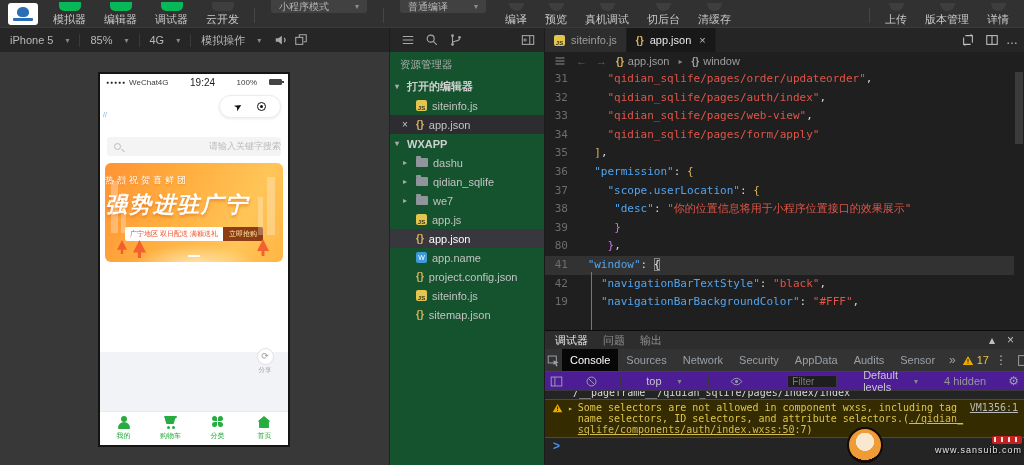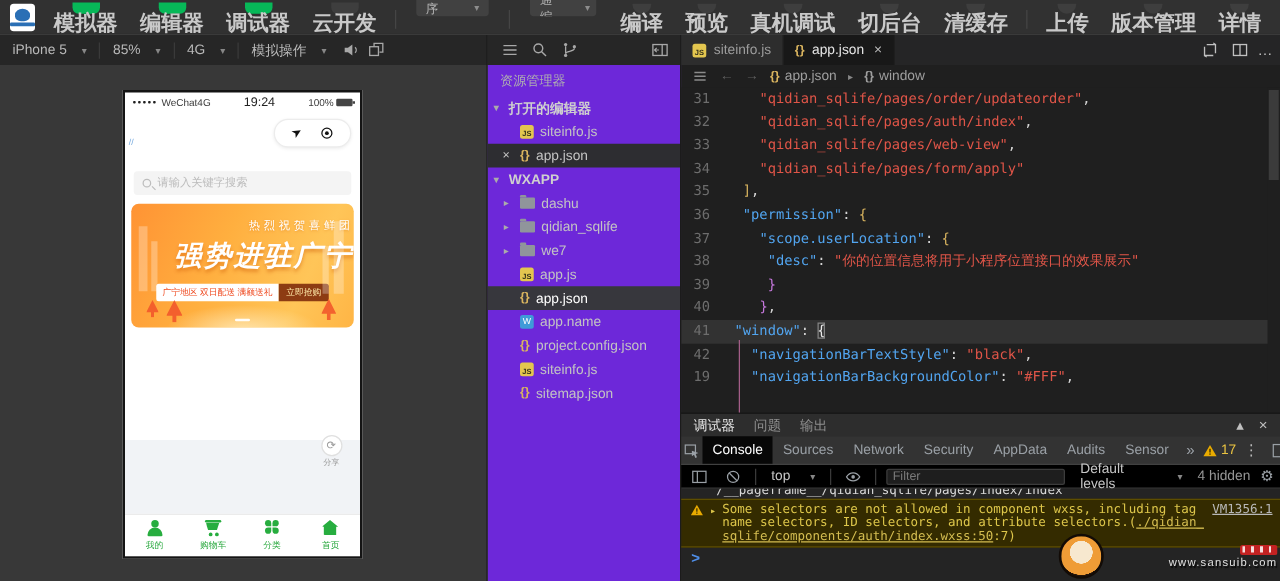--- a/index.html
+++ b/index.html
@@ -7,21 +7,21 @@
 .app{position:relative;width:1024px;height:465px;background:#333;overflow:hidden;font-family:"Liberation Sans",sans-serif;}
 
 .tb1{height:27px;background:#313131;display:flex;align-items:flex-end;padding:0 6px;overflow:hidden;}
 .logo{width:30px;height:22px;background:#fff;border-radius:3px;margin:0 6px 2px 2px;display:flex;flex-direction:column;align-items:center;justify-content:center;gap:1px;}
 .logo .lg1{width:12px;height:10px;background:#2a6fb5;border-radius:50% 50% 40% 40%;}
 .logo .lg2{width:20px;height:3px;background:#2a6fb5;border-radius:1px;}
 .tool-btn{display:flex;flex-direction:column;align-items:center;margin:0 9px;cursor:pointer;}
 .ticon{width:22px;height:9px;border-radius:0 0 5px 5px;background:#3e3e3e;}
 .ticon.green{background:#07b858;}
 .ticon.round{width:15px;height:8px;border-radius:0 0 8px 8px;}
-.tlabel{font-size:17px;color:#c9c9c9;line-height:16px;white-space:nowrap;font-weight:bold;}
+.tlabel{font-size:11px;color:#c9c9c9;line-height:16px;white-space:nowrap;}
 .vsep{width:1px;height:15px;background:#454545;margin:0 6px 4px;align-self:flex-end;}
 .crop-dd{align-self:flex-start;height:13px;background:#414141;border-radius:0 0 3px 3px;color:#b7b7b7;font-size:10px;display:flex;align-items:center;padding:0 8px;gap:26px;margin:0 10px;overflow:hidden;cursor:pointer;}
 .crop-dd .car{color:#8d8d8d;font-size:8px;}
 .spacer{flex:1;}
 
 .tb2{height:25px;background:#262626;display:flex;align-items:stretch;border-top:1px solid #3a3a3a;}
 .z1{width:390px;display:flex;align-items:center;border-right:1px solid #1c1c1c;}
 .dd{display:flex;align-items:center;gap:12px;padding:0 10px;font-size:11px;color:#b9b9b9;height:100%;cursor:pointer;white-space:nowrap;}
 .car{color:#878787;font-size:8px;}
 .vs2{width:1px;height:13px;background:#3a3a3a;}
@@ -35,32 +35,32 @@
 .z3 .rt{margin-left:auto;display:flex;align-items:center;gap:4px;padding-right:6px;}
 .glyph{color:#c0c0c0;font-size:12px;line-height:1;}
 
 .main{display:flex;height:413px;}
 .sim{width:390px;background:#383838;position:relative;border-right:1px solid #222;flex-shrink:0;}
 .phone{position:absolute;left:98px;top:20px;width:192px;height:375px;background:#fff;border:2px solid #141414;overflow:hidden;}
 .p-status{height:16px;display:flex;align-items:center;padding:0 6px;font-size:8px;color:#1f1f1f;}
 .p-dots{font-size:5px;letter-spacing:1px;margin-right:3px;}
 .p-carrier{font-size:8px;color:#3c3c3c;}
 .p-time{flex:1;text-align:center;font-size:10px;color:#222;}
-.p-batt{display:flex;align-items:center;gap:2px;color:#3c3c3c;font-size:8px;}
+.p-batt{display:flex;align-items:center;gap:12px;color:#3c3c3c;font-size:8px;}
 .batt{width:13px;height:6px;border:1px solid #444;border-radius:1px;position:relative;background:#444;}
 .batt:after{content:"";position:absolute;right:-3px;top:1px;width:2px;height:2px;background:#444;}
 .p-capsule{position:absolute;right:7px;top:21px;width:62px;height:23px;border:1px solid #ececec;border-radius:13px;background:#fff;display:flex;align-items:center;justify-content:space-evenly;box-shadow:0 1px 3px rgba(0,0,0,.08);}
 .nav-arr{font-size:10px;color:#111;transform:rotate(-32deg);line-height:1;}
 .tgt{width:9px;height:9px;border:1.6px solid #111;border-radius:50%;position:relative;}
 .tgt:after{content:"";position:absolute;left:50%;top:50%;width:3px;height:3px;margin:-1.5px;background:#111;border-radius:50%;}
 .p-slash{position:absolute;left:3px;top:37px;color:#76a9dd;font-size:7px;}
-.p-search{position:absolute;left:7px;right:7px;top:63px;height:19px;background:#f4f4f4;border-radius:3px;display:flex;align-items:center;padding-left:7px;gap:5px;color:#bcbcbc;font-size:9px;}
+.p-search{position:absolute;left:7px;right:7px;top:63px;height:19px;background:#f4f4f4;border-radius:3px;display:flex;align-items:center;padding-left:7px;gap:5px;color:#bcbcbc;font-size:9px;justify-content:space-between;}
 .mag{width:7px;height:7px;border:1px solid #bdbdbd;border-radius:50%;position:relative;flex-shrink:0;}
 .mag:after{content:"";position:absolute;left:6px;top:6px;width:4px;height:1px;background:#bdbdbd;transform:rotate(45deg);}
-.p-banner{position:absolute;left:5px;right:5px;top:89px;height:99px;border-radius:6px;background:linear-gradient(115deg,#ff9334 0%,#ffaf3f 40%,#ffc558 75%,#ffb545 100%);overflow:hidden;text-align:right;color:#fff;}
+.p-banner{position:absolute;left:5px;right:5px;top:89px;height:99px;border-radius:6px;background:linear-gradient(115deg,#ff9334 0%,#ffaf3f 40%,#ffc558 75%,#ffb545 100%);overflow:hidden;text-align:left;color:#fff;}
 .bn-sub{margin-top:11px;font-size:9px;letter-spacing:3px;text-shadow:0 1px 2px rgba(205,90,0,.4);}
 .bn-title{margin-top:3px;font-size:22px;font-weight:bold;font-style:italic;letter-spacing:2px;text-shadow:0 2px 3px rgba(200,80,0,.45);white-space:nowrap;}
 .bn-pills{margin-top:7px;display:flex;justify-content:center;}
 .pill1{background:#fff;color:#ef4b22;font-size:7px;padding:2px 5px;border-radius:2px 0 0 2px;}
 .pill2{background:#8d3c13;color:#ffe9a8;font-size:7px;padding:2px 6px;border-radius:0 2px 2px 0;}
 .bn-dash{position:absolute;left:50%;bottom:5px;width:12px;height:2px;margin-left:-6px;background:rgba(255,255,255,.95);border-radius:1px;}
 .bn-tree{position:absolute;width:10px;height:14px;background:#f2582b;clip-path:polygon(50% 0,100% 70%,62% 70%,62% 100%,38% 100%,38% 70%,0 70%);opacity:.9;}
 .bn-bld{position:absolute;background:rgba(255,255,255,.28);}
 .bn-glow{position:absolute;left:15%;right:15%;bottom:-22px;height:40px;background:radial-gradient(ellipse at center,rgba(255,240,200,.75),rgba(255,240,200,0) 70%);}
 .p-gray{position:absolute;left:0;right:0;top:278px;height:63px;background:#f1f3f6;}
@@ -81,21 +81,21 @@
 .ic .w1{left:3px;top:10px;width:3px;height:3px;border-radius:50%;}
 .ic .w2{left:8px;top:10px;width:3px;height:3px;border-radius:50%;}
 
 .igr .s1{left:1px;top:0;width:5px;height:5px;border-radius:50% 50% 0 50%;}
 .igr .s2{left:7px;top:0;width:5px;height:5px;border-radius:50% 50% 50% 0;}
 .igr .s3{left:1px;top:6px;width:5px;height:5px;border-radius:50% 0 50% 50%;}
 .igr .s4{left:7px;top:6px;width:5px;height:5px;border-radius:0 50% 50% 50%;}
 
 .ih .hs{left:0;top:0;width:13px;height:12px;border-radius:2px;clip-path:polygon(50% 0,100% 45%,88% 45%,88% 100%,12% 100%,12% 45%,0 45%);}
 
-.explorer{width:155px;background:#6d28d9;border-right:1px solid #1b1b1b;font-size:11px;color:#c3c3c3;flex-shrink:0;overflow:hidden;}
+.explorer{width:155px;background:#14532d;border-right:1px solid #1b1b1b;font-size:11px;color:#c3c3c3;flex-shrink:0;overflow:hidden;}
 .ex-title{padding:6px 10px 5px;color:#b0b0b0;font-size:10.5px;}
 .ex-sec{display:flex;align-items:center;gap:4px;height:19px;padding-left:5px;font-weight:bold;color:#cfcfcf;cursor:pointer;}
 .ex-row{display:flex;align-items:center;gap:5px;height:19px;padding-left:26px;cursor:pointer;white-space:nowrap;}
 .ex-row.folder{padding-left:13px;}
 .ex-row.sel{background:#37373d;color:#fff;}
 .ex-row.hov{background:#2d2d31;padding-left:12px;}
 .chev{color:#ababab;font-size:8px;width:8px;display:inline-block;}
 .ic-js{width:11px;height:11px;background:#e3c64f;color:#33301a;font-size:6px;font-weight:bold;display:flex;align-items:flex-end;justify-content:center;border-radius:2px;flex-shrink:0;}
 .ic-json{color:#d9b45f;font-size:10px;font-weight:bold;flex-shrink:0;}
 .ic-wxss{width:11px;height:11px;background:#3f9bd8;border-radius:2px;color:#fff;font-size:7px;display:flex;align-items:center;justify-content:center;flex-shrink:0;}
@@ -124,21 +124,21 @@
 .debug{height:135px;display:flex;flex-direction:column;background:#242424;border-top:1px solid #0c0c0c;}
 .dbg-head{height:18px;background:#2d2d2d;display:flex;align-items:center;font-size:11px;gap:15px;padding:0 10px;flex-shrink:0;}
 .dbg-head .t{color:#8f8f8f;cursor:pointer;}
 .dbg-head .t.on{color:#eaeaea;}
 .dbg-head .rt{margin-left:auto;display:flex;gap:12px;align-items:center;}
 .dt-tabs{height:23px;background:#333;display:flex;align-items:center;font-size:11px;color:#9aa0a6;border-bottom:1px solid #414141;flex-shrink:0;}
 .dtt{padding:0 8px;height:100%;display:flex;align-items:center;cursor:pointer;white-space:nowrap;}
 .dtt.on{background:#070707;color:#fff;}
 .dt-tabs .rt{margin-left:auto;display:flex;align-items:center;gap:6px;padding-right:2px;}
 .wbadge{display:flex;align-items:center;gap:3px;color:#e9c341;font-size:11px;}
-.ct-bar{height:19px;background:#000000;display:flex;align-items:center;gap:8px;padding:0 5px;border-bottom:1px solid #383838;font-size:11px;color:#c7c7c7;flex-shrink:0;}
+.ct-bar{height:19px;background:#4c1d95;display:flex;align-items:center;gap:22px;padding:0 5px;border-bottom:1px solid #383838;font-size:11px;color:#c7c7c7;flex-shrink:0;}
 .ctx{display:flex;align-items:center;gap:16px;padding:0 4px;cursor:pointer;}
 .finput{width:150px;height:13px;background:#1e1e1e;border:1px solid #3c3c3c;border-radius:2px;color:#7a7a7a;font-size:10px;padding:0 4px;line-height:12px;}
 .hiddenl{color:#979797;margin-left:auto;white-space:nowrap;}
 .log-strip{height:8px;overflow:hidden;flex-shrink:0;}
 .log-strip div{font-family:"DejaVu Sans Mono",monospace;font-size:10px;color:#d8d8d8;padding-left:28px;margin-top:-4px;white-space:nowrap;}
 .warnrow{background:#342b00;border-top:1px solid #5d4e00;border-bottom:1px solid #5d4e00;font-family:"DejaVu Sans Mono","Liberation Mono",monospace;font-size:10px;color:#ddc64a;padding:2px 4px 2px 7px;display:flex;gap:5px;line-height:11px;flex-shrink:0;}
 .warnrow .wtxt{flex:1;word-break:break-all;}
 .wlink{text-decoration:underline;cursor:pointer;color:#d4bd50;}
 .vmlink{text-decoration:underline;color:#b8b8b8;white-space:nowrap;cursor:pointer;margin-right:2px;}
 .warr{color:#ddc64a;font-size:8px;margin-top:1px;}
@@ -492,21 +492,21 @@
           </div>
       <div class="cline"><span class="lnum">31</span><span class="ltext">    <span class="tk-s">"qidian_sqlife/pages/order/updateorder"</span><span class="tk-p">,</span></span></div>
           <div class="cline"><span class="lnum">32</span><span class="ltext">    <span class="tk-s">"qidian_sqlife/pages/auth/index"</span><span class="tk-p">,</span></span></div>
           <div class="cline"><span class="lnum">33</span><span class="ltext">    <span class="tk-s">"qidian_sqlife/pages/web-view"</span><span class="tk-p">,</span></span></div>
           <div class="cline"><span class="lnum">34</span><span class="ltext">    <span class="tk-s">"qidian_sqlife/pages/form/apply"</span></span></div>
           <div class="cline"><span class="lnum">35</span><span class="ltext">  <span class="tk-y">]</span><span class="tk-p">,</span></span></div>
           <div class="cline"><span class="lnum">36</span><span class="ltext">  <span class="tk-k">"permission"</span><span class="tk-p">: </span><span class="tk-y">{</span></span></div>
           <div class="cline"><span class="lnum">37</span><span class="ltext">    <span class="tk-k">"scope.userLocation"</span><span class="tk-p">: </span><span class="tk-y">{</span></span></div>
           <div class="cline"><span class="lnum">38</span><span class="ltext">     <span class="tk-k">"desc"</span><span class="tk-p">: </span><span class="tk-s">"你的位置信息将用于小程序位置接口的效果展示"</span></span></div>
           <div class="cline"><span class="lnum">39</span><span class="ltext">     <span class="tk-m">}</span></span></div>
-          <div class="cline"><span class="lnum">40</span><span class="ltext">    <span class="tk-m">}</span><span class="tk-p">,</span></span></div>
+          <div class="cline"><span class="lnum">80</span><span class="ltext">    <span class="tk-m">}</span><span class="tk-p">,</span></span></div>
           <div class="cline cur"><span class="lnum">41</span><span class="ltext"> <span class="tk-k">"window"</span><span class="tk-p">: </span><span class="tk-wb">{</span></span></div>
           <div class="cline"><span class="lnum">42</span><span class="ltext">   <span class="tk-k">"navigationBarTextStyle"</span><span class="tk-p">: </span><span class="tk-s">"black"</span><span class="tk-p">,</span></span></div>
           <div class="cline"><span class="lnum">19</span><span class="ltext">   <span class="tk-k">"navigationBarBackgroundColor"</span><span class="tk-p">: </span><span class="tk-s">"#FFF"</span><span class="tk-p">,</span></span></div>
           <div class="bguide" style="left: 46px; top: 202px; height: 63.24px;"></div>
         </div>
 
       <div class="debug">
         <div class="dbg-head" id="dbgHead">
             <div class="t on">调试器</div>
             <div class="t">问题</div>

